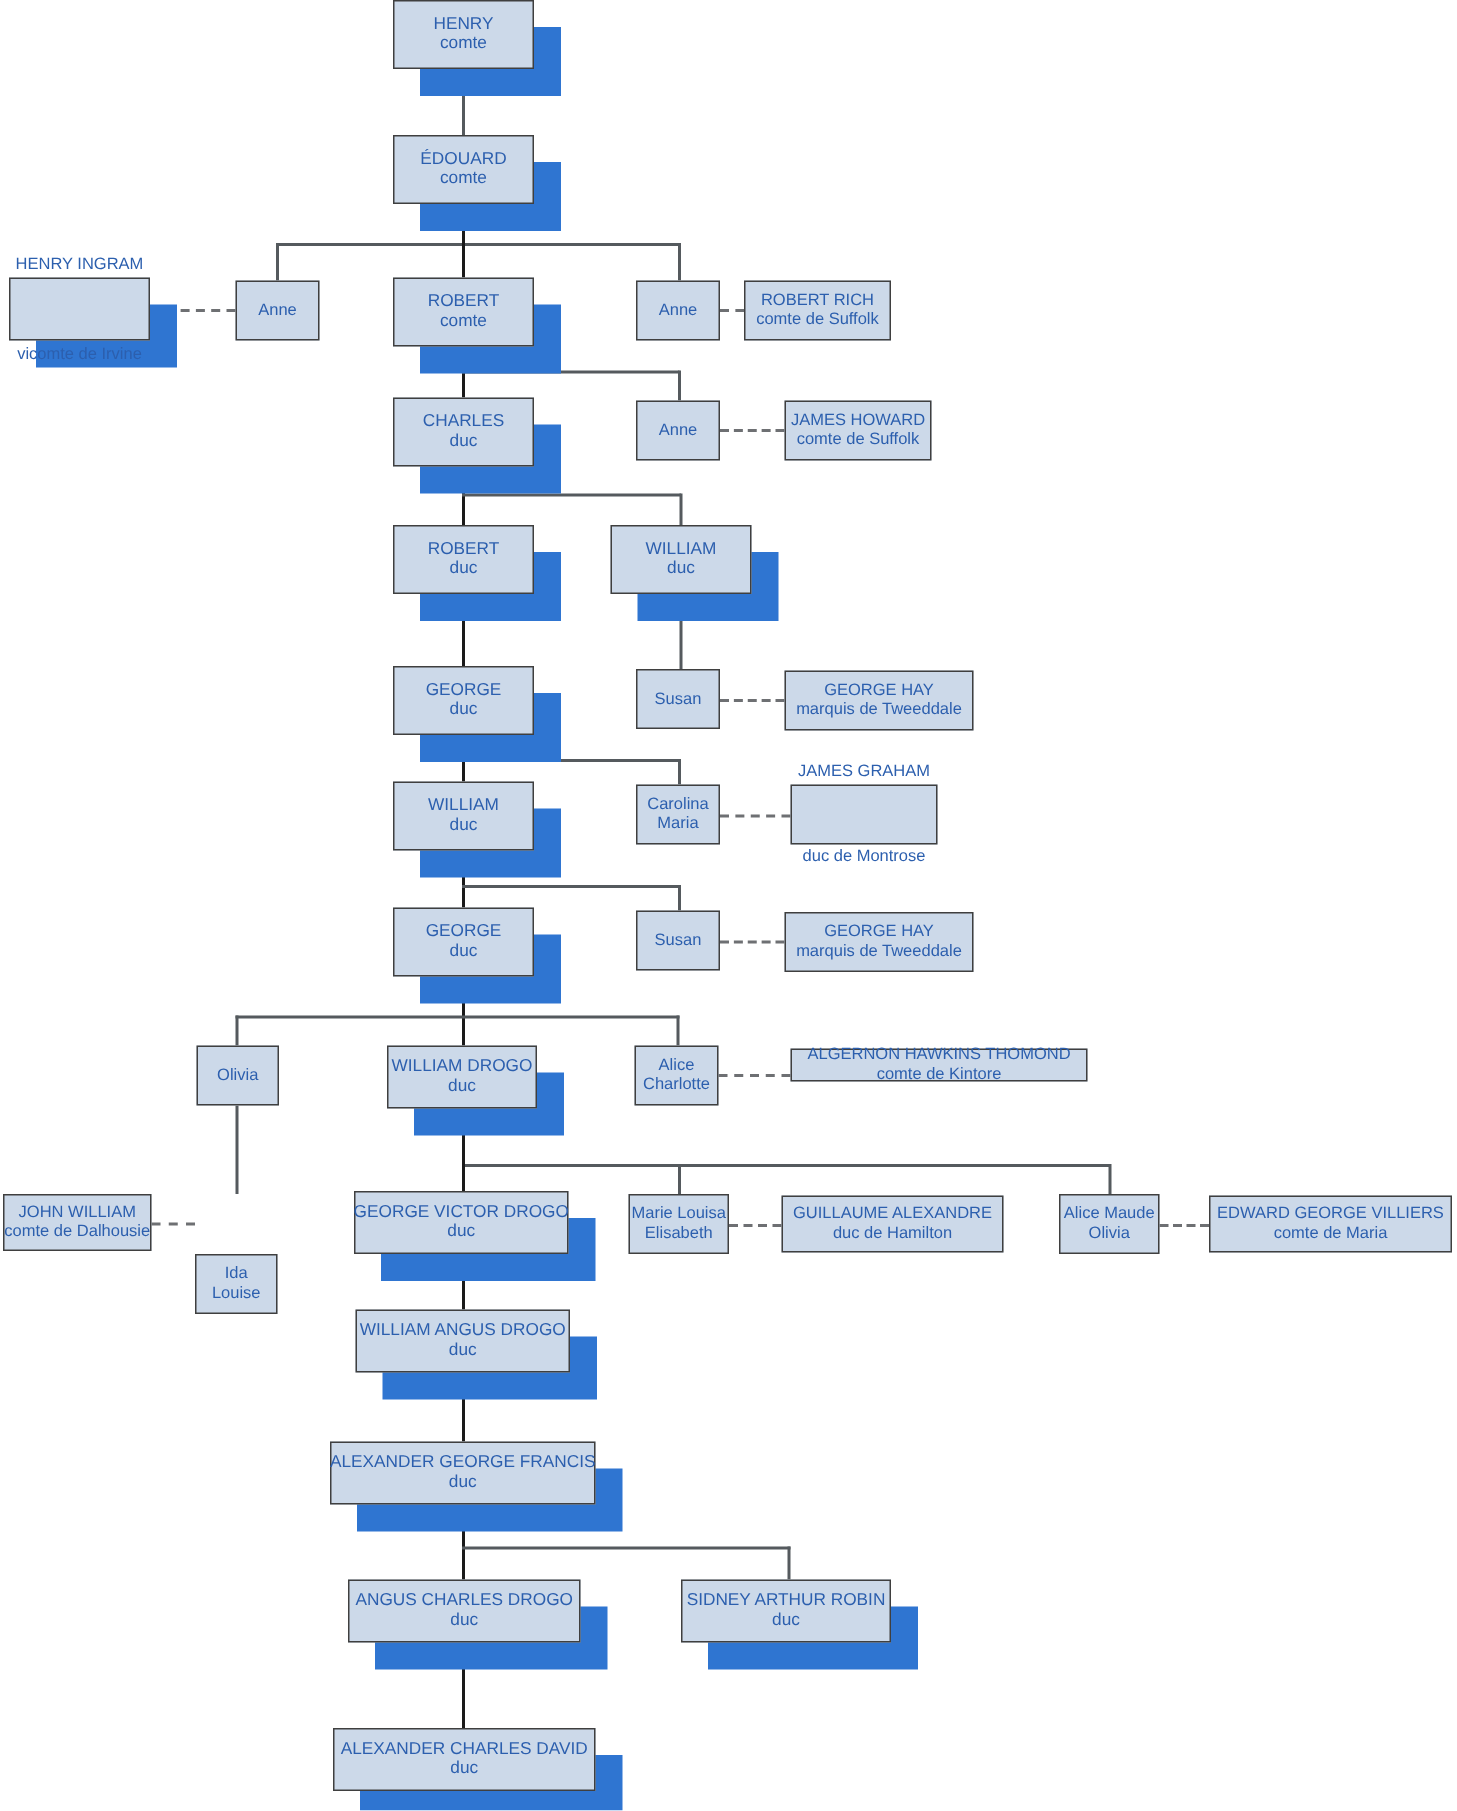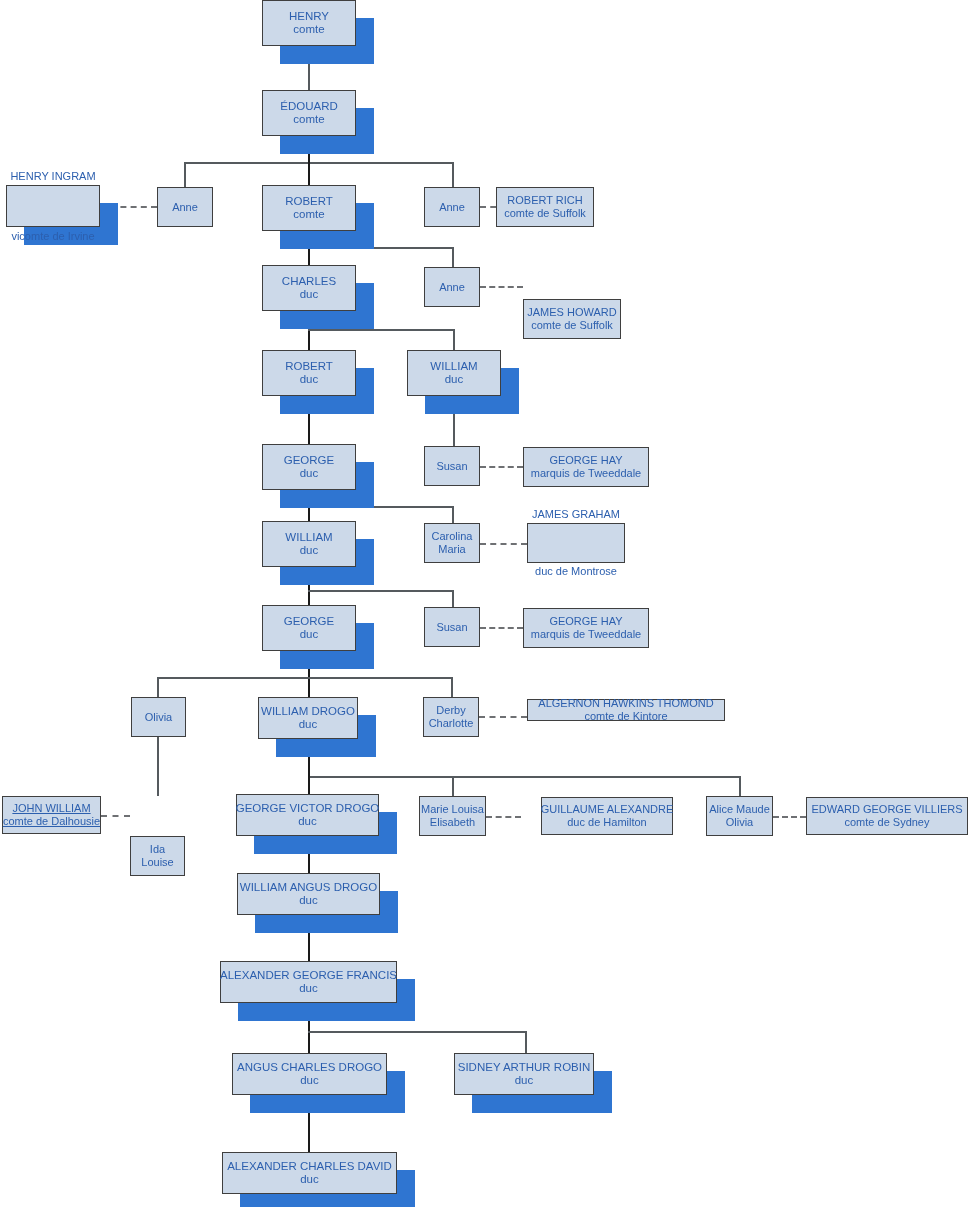--- a/index.html
+++ b/index.html
@@ -151,21 +151,21 @@
       <span class="ttl">comte de Suffolk</span>
     </div>
     <div class="shadow" style="left: 280px; top: 283px; width: 94px; height: 46px;"></div>
     <div class="node main" style="left: 262px; top: 265px; width: 94px; height: 46px;">
       <span class="nm">CHARLES</span>
       <span class="ttl">duc</span>
     </div>
     <div class="node spouse" style="left: 424px; top: 267px; width: 56px; height: 40px;">
       <span class="nm">Anne</span>
     </div>
-    <div class="node inlaw" style="left: 523px; top: 267px; width: 98px; height: 40px; margin-top: 32px;">
+    <div class="node inlaw" style="left: 523px; top: 267px; width: 98px; height: 40px;">
       <span class="nm">JAMES HOWARD</span>
       <span class="ttl">comte de Suffolk</span>
     </div>
     <div class="shadow" style="left: 280px; top: 368px; width: 94px; height: 46px;"></div>
     <div class="node main" style="left: 262px; top: 350px; width: 94px; height: 46px;">
       <span class="nm">ROBERT</span>
       <span class="ttl">duc</span>
     </div>
     <div class="shadow" style="left: 425px; top: 368px; width: 94px; height: 46px;"></div>
     <div class="node main" style="left: 407px; top: 350px; width: 94px; height: 46px;">
@@ -211,55 +211,55 @@
     </div>
     <div class="node spouse" style="left: 131px; top: 697px; width: 55px; height: 40px;">
       <span class="nm">Olivia</span>
     </div>
     <div class="shadow" style="left: 276px; top: 715px; width: 100px; height: 42px;"></div>
     <div class="node main" style="left: 258px; top: 697px; width: 100px; height: 42px;">
       <span class="nm">WILLIAM DROGO</span>
       <span class="ttl">duc</span>
     </div>
     <div class="node spouse" style="left: 423px; top: 697px; width: 56px; height: 40px;">
-      <span class="nm">Derby</span>
+      <span class="nm">Alice</span>
       <span class="ttl">Charlotte</span>
     </div>
     <div class="node inlaw" style="left: 527px; top: 699px; width: 198px; height: 22px;">
       <span class="nm">ALGERNON HAWKINS THOMOND</span>
       <span class="ttl">comte de Kintore</span>
     </div>
-    <div class="node inlaw" style="left: 2px; top: 796px; width: 99px; height: 38px; text-decoration: underline;">
+    <div class="node inlaw" style="left: 2px; top: 796px; width: 99px; height: 38px;">
       <span class="nm">JOHN WILLIAM</span>
       <span class="ttl">comte de Dalhousie</span>
     </div>
     <div class="node spouse" style="left: 130px; top: 796px; width: 55px; height: 40px; margin-top: 40px;">
       <span class="nm">Ida</span>
       <span class="ttl">Louise</span>
     </div>
     <div class="shadow" style="left: 254px; top: 812px; width: 143px; height: 42px;"></div>
     <div class="node main" style="left: 236px; top: 794px; width: 143px; height: 42px;">
       <span class="nm">GEORGE VICTOR DROGO</span>
       <span class="ttl">duc</span>
     </div>
     <div class="node spouse" style="left: 419px; top: 796px; width: 67px; height: 40px;">
       <span class="nm">Marie Louisa</span>
       <span class="ttl">Elisabeth</span>
     </div>
-    <div class="node inlaw" style="left: 521px; top: 797px; width: 132px; height: 38px; margin-left: 20px;">
+    <div class="node inlaw" style="left: 521px; top: 797px; width: 148px; height: 38px;">
       <span class="nm">GUILLAUME ALEXANDRE</span>
       <span class="ttl">duc de Hamilton</span>
     </div>
     <div class="node spouse" style="left: 706px; top: 796px; width: 67px; height: 40px; text-align: center;">
       <span class="nm">Alice Maude</span>
       <span class="ttl">Olivia</span>
     </div>
     <div class="node inlaw" style="left: 806px; top: 797px; width: 162px; height: 38px;">
       <span class="nm">EDWARD GEORGE VILLIERS</span>
-      <span class="ttl">comte de Sydney</span>
+      <span class="ttl">comte de Maria</span>
     </div>
     <div class="shadow" style="left: 255px; top: 891px; width: 143px; height: 42px;"></div>
     <div class="node main" style="left: 237px; top: 873px; width: 143px; height: 42px;">
       <span class="nm">WILLIAM ANGUS DROGO</span>
       <span class="ttl">duc</span>
     </div>
     <div class="shadow" style="left: 238px; top: 979px; width: 177px; height: 42px;"></div>
     <div class="node main" style="left: 220px; top: 961px; width: 177px; height: 42px;">
       <span class="nm">ALEXANDER GEORGE FRANCIS</span>
       <span class="ttl">duc</span>

